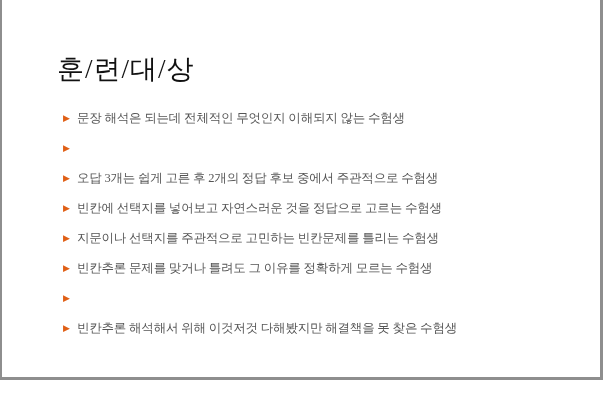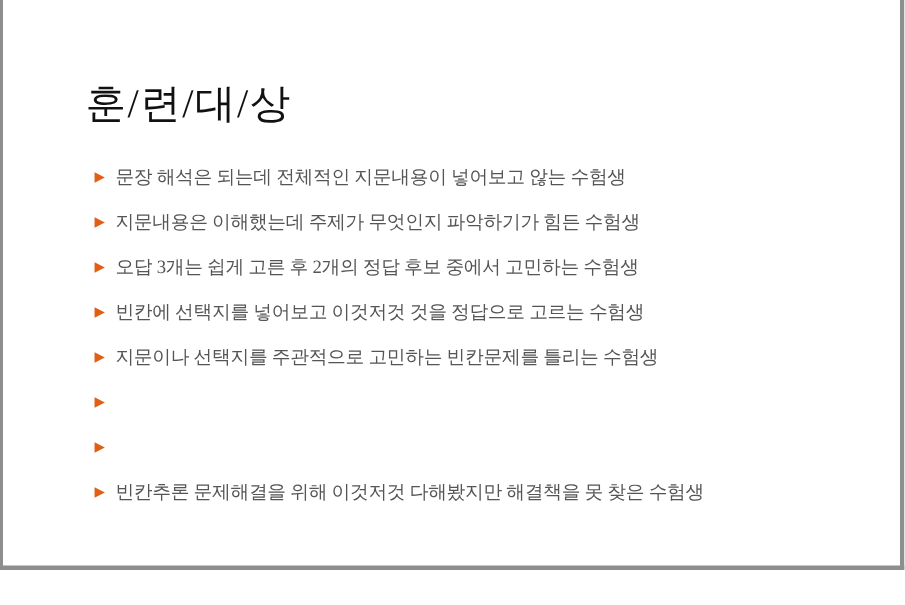--- a/index.html
+++ b/index.html
@@ -58,49 +58,49 @@
   }
 </style>
 </head>
 <body>
 
 <div class="canvas">
   <h1 class="page-title">훈/련/대/상</h1>
   <ul class="target-list">
   <li>
     <span class="tri">▶</span>
-    <span class="txt">문장 해석은 되는데 전체적인 지문내용이 넣어보고 않는 수험생</span>
+    <span class="txt">문장 해석은 되는데 전체적인 무엇인지 이해되지 않는 수험생</span>
   </li>
 
   <li>
     <span class="tri">▶</span>
-    <span class="txt">지문내용은 이해했는데 주제가 무엇인지 파악하기가 힘든 수험생</span>
   </li>
 
   <li>
     <span class="tri">▶</span>
-    <span class="txt">오답 3개는 쉽게 고른 후 2개의 정답 후보 중에서 고민하는 수험생</span>
+    <span class="txt">오답 3개는 쉽게 고른 후 2개의 정답 후보 중에서 주관적으로 수험생</span>
   </li>
 
   <li>
     <span class="tri">▶</span>
-    <span class="txt">빈칸에 선택지를 넣어보고 이것저것 것을 정답으로 고르는 수험생</span>
+    <span class="txt">빈칸에 선택지를 넣어보고 자연스러운 것을 정답으로 고르는 수험생</span>
   </li>
 
   <li>
     <span class="tri">▶</span>
     <span class="txt">지문이나 선택지를 주관적으로 고민하는 빈칸문제를 틀리는 수험생</span>
   </li>
 
   <li>
     <span class="tri">▶</span>
+    <span class="txt">빈칸추론 문제를 맞거나 틀려도 그 이유를 정확하게 모르는 수험생</span>
   </li>
 
   <li>
     <span class="tri">▶</span>
   </li>
 
   <li>
     <span class="tri">▶</span>
-    <span class="txt">빈칸추론 문제해결을 위해 이것저것 다해봤지만 해결책을 못 찾은 수험생</span>
+    <span class="txt">빈칸추론 해석해서 위해 이것저것 다해봤지만 해결책을 못 찾은 수험생</span>
   </li>
 </ul>
 </div>
 
 </body></html>

